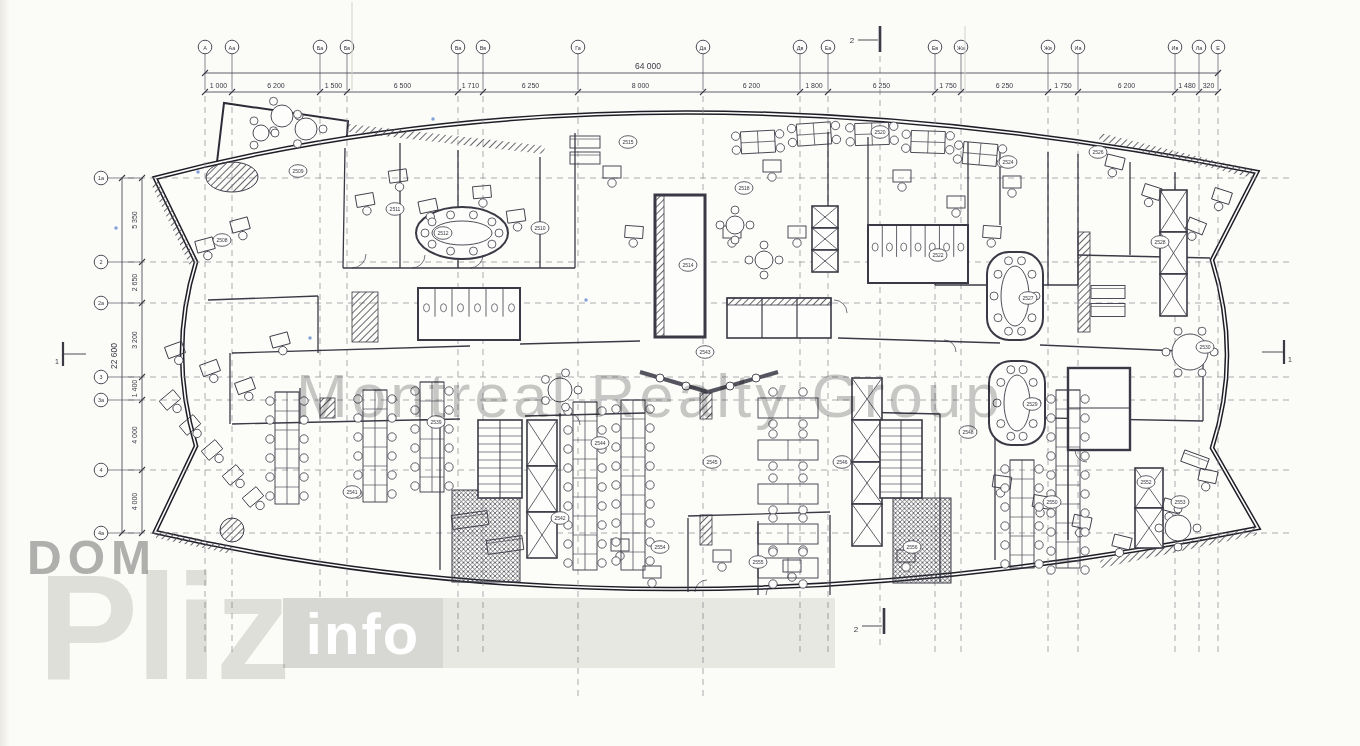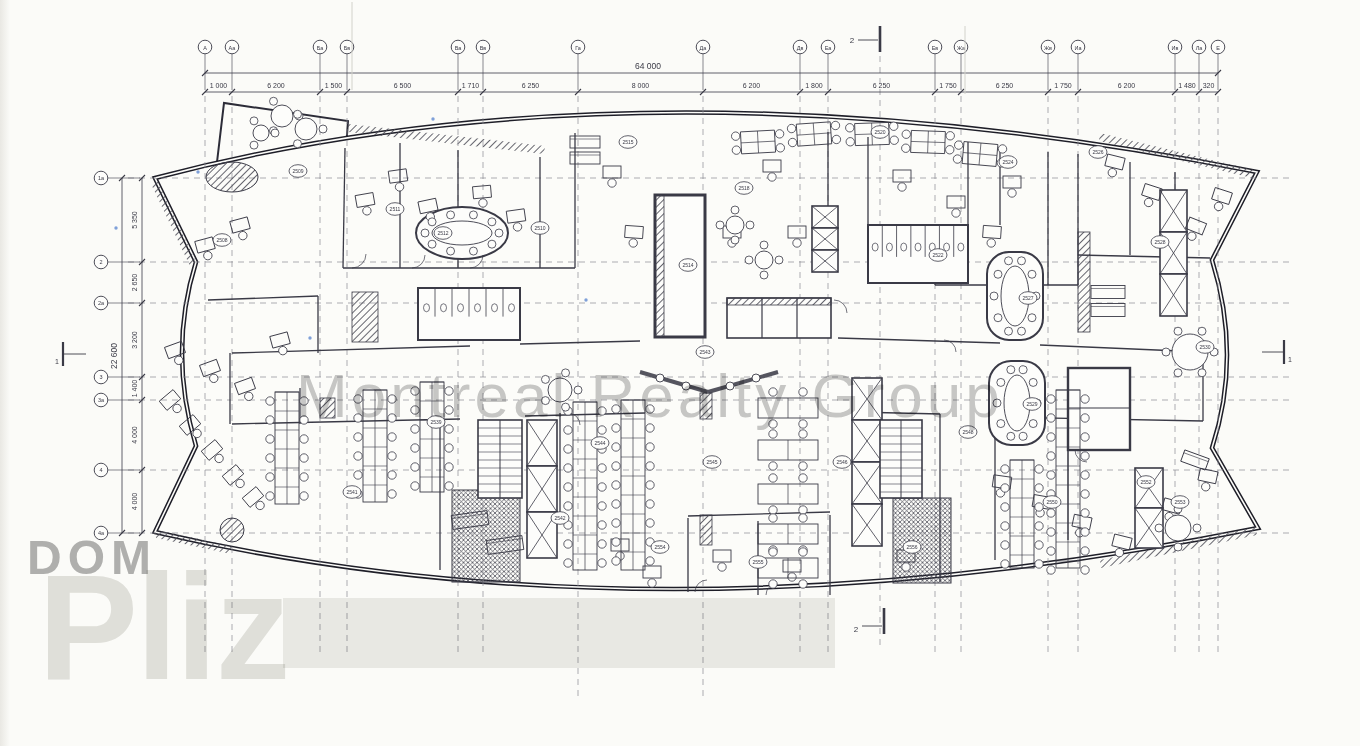--- a/index.html
+++ b/index.html
@@ -1016,17 +1016,18 @@
         <line x1="965" y1="26" x2="965" y2="94" stroke="#d2d2cb" stroke-width="1"></line>
         <circle cx="433" cy="119" r="1.7" fill="#4a79cc" opacity="0.7"></circle>
         <circle cx="198" cy="172" r="1.7" fill="#4a79cc" opacity="0.7"></circle>
         <circle cx="310" cy="338" r="1.7" fill="#4a79cc" opacity="0.7"></circle>
         <circle cx="116" cy="228" r="1.7" fill="#4a79cc" opacity="0.7"></circle>
         <circle cx="586" cy="300" r="1.7" fill="#4a79cc" opacity="0.7"></circle>
       </g>
   </svg>
 
   <div class="wm-band"></div>
+  <div class="wm-info">info</div>
   <div class="wm-dom">DOM</div>
   <div class="wm-pliz">Pliz</div>
   <div class="wm-center">Montreal Realty Group</div>
   <div class="edge-shade"></div>
 </div>
 
 </body></html>

